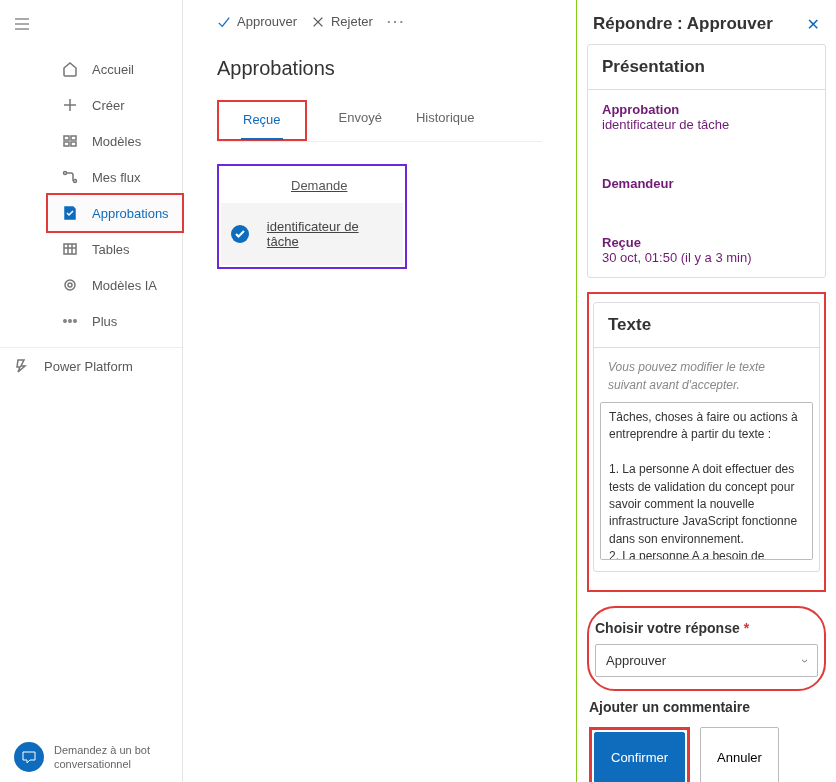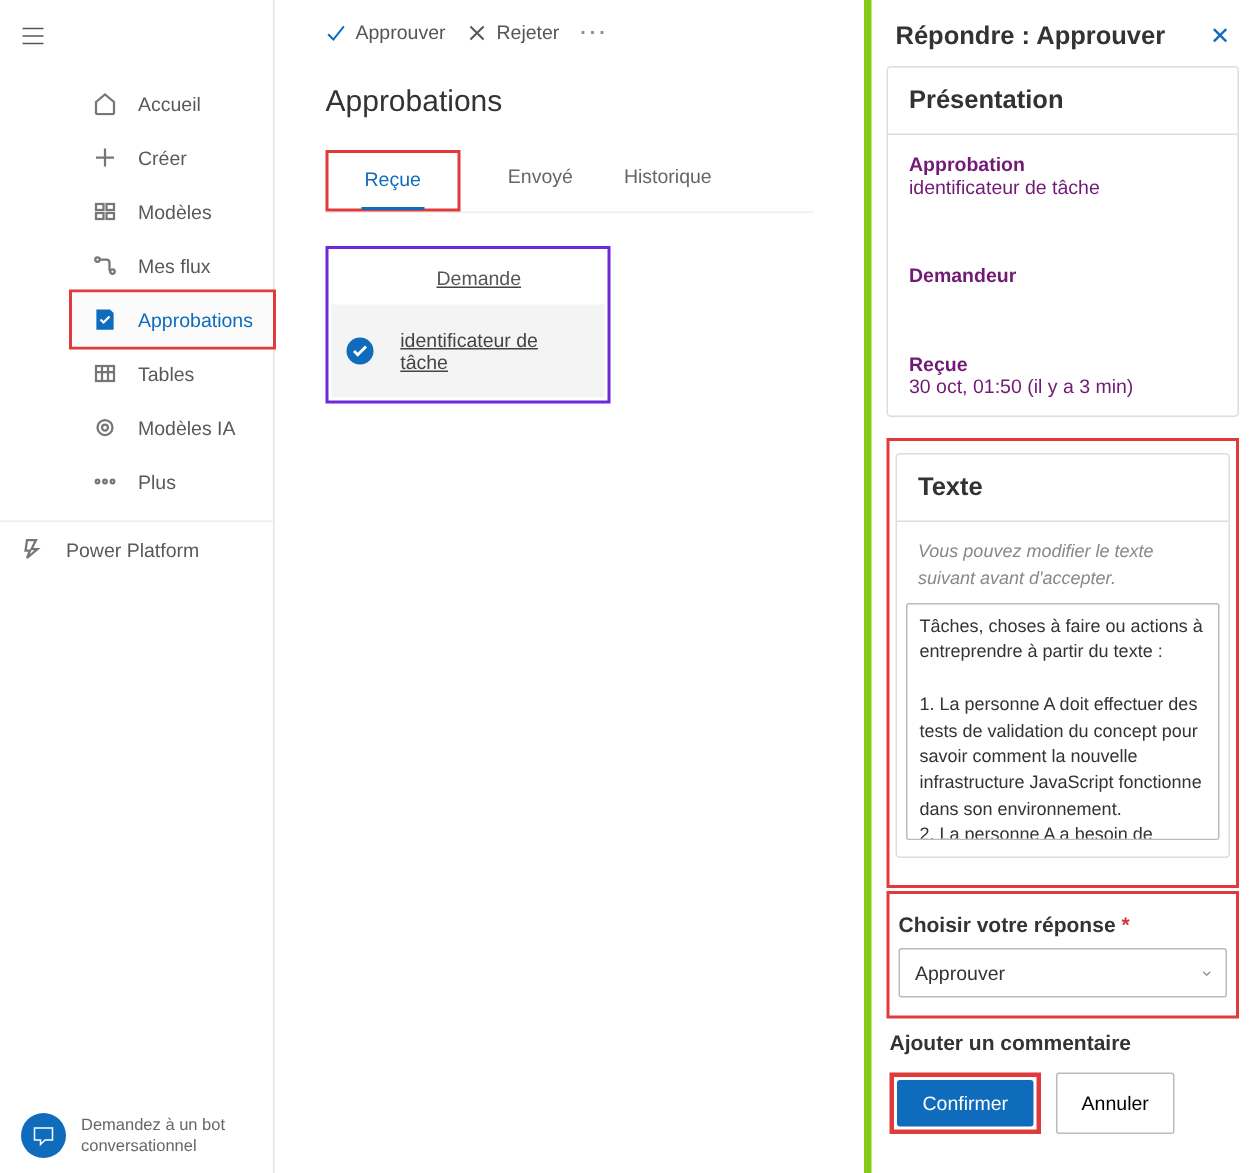--- a/index.html
+++ b/index.html
@@ -31,43 +31,43 @@
 .tab.active { color: #0f6cbd; }
 .tab.active::after { content: ""; position: absolute; left: 0; right: 0; bottom: -1px; height: 2px; background: #0f6cbd; }
 .hl-tab { border: 2px solid #e03a3a; padding: 0 22px; }
 .request-block { margin-top: 22px; width: 190px; }
 .hl-block { border: 2px solid #6d28d9; padding: 2px; text-decoration: underline; }
 .request-header { padding: 10px 0 10px 70px; color: #555; font-size: 13px; }
 .request-row { background: #f4f4f4; padding: 16px 10px; display: flex; align-items: center; gap: 18px; }
 .check { width: 18px; height: 18px; border-radius: 50%; background: #0f6cbd; display: flex; align-items: center; justify-content: center; }
 .check svg { width: 10px; height: 10px; stroke: #fff; stroke-width: 2; fill: none; }
 .request-label { color: #444; }
-.panel { width: 260px; border-left: 5px solid #84cc16; background: #fff; padding: 14px 10px 10px; height: 100%; overflow-y: auto; }
+.panel { width: 260px; border-left: 1px solid #84cc16; background: #fff; padding: 14px 10px 10px; height: 100%; overflow-y: auto; }
 .panel-header { display: flex; align-items: center; justify-content: space-between; padding: 0 6px 10px; }
 .panel-title { font-size: 17px; font-weight: 600; color: #333; }
 .close-btn { color: #0f6cbd; cursor: pointer; font-size: 16px; }
 .card { border: 1px solid #ddd; border-radius: 3px; margin-bottom: 14px; }
 .card-header { padding: 12px 14px; border-bottom: 1px solid #ddd; font-weight: 700; font-size: 17px; }
 .card-body { padding: 12px 14px; font-size: 13px; color: #701a75; }
 .card-body .lbl { font-weight: 600; margin-top: 24px; }
 .card-body .lbl:first-child { margin-top: 0; }
 .sp { height: 20px; }
 .hl-red { border: 2px solid #e03a3a; padding: 4px; }
 .texte-card { margin-top: 4px; }
 .helper-text { font-style: italic; color: #888; font-size: 12px; line-height: 1.5; padding: 10px 14px 8px; }
 .textarea-wrap { padding: 0 6px 8px; }
 .textarea { width: 100%; height: 158px; border: 1px solid #bbb; border-radius: 2px; padding: 6px 8px; font-family: inherit; font-size: 12px; color: #333; resize: none; overflow-y: scroll; line-height: 1.45; }
-.choice-section { margin-top: 2px; }
+.choice-section { margin-top: 14px; border-radius: 28px; }
 .choice-label { font-weight: 600; font-size: 14px; padding: 8px 2px; display: flex; gap: 4px; }
 .req-star { color: #d13438; }
 .select { border: 1px solid #bbb; border-radius: 2px; padding: 8px 10px; display: flex; justify-content: space-between; align-items: center; cursor: pointer; margin: 0 2px 8px; }
 .chev { transform: rotate(90deg); color: #888; font-size: 12px; display: inline-block; }
 .comment-label { font-weight: 600; font-size: 14px; padding: 8px 2px 4px; }
 .footer { display: flex; gap: 10px; padding: 8px 2px 4px; }
-.btn { padding: 7px 16px; font-size: 13px; border-radius: 2px; cursor: pointer; border: 1px solid #bbb; background: #fff; }
+.btn { padding: 17px 16px; font-size: 13px; border-radius: 2px; cursor: pointer; border: 1px solid #bbb; background: #fff; }
 .btn.primary { background: #0f6cbd; color: #fff; border-color: #0f6cbd; }
 .hl-btn { border: 3px solid #e03a3a; padding: 2px; display: inline-flex; }
 </style>
 </head>
 <body>
 
 <div class="app">
   <div class="sidebar">
     <div class="hamburger">
       <svg viewBox="0 0 16 16">

